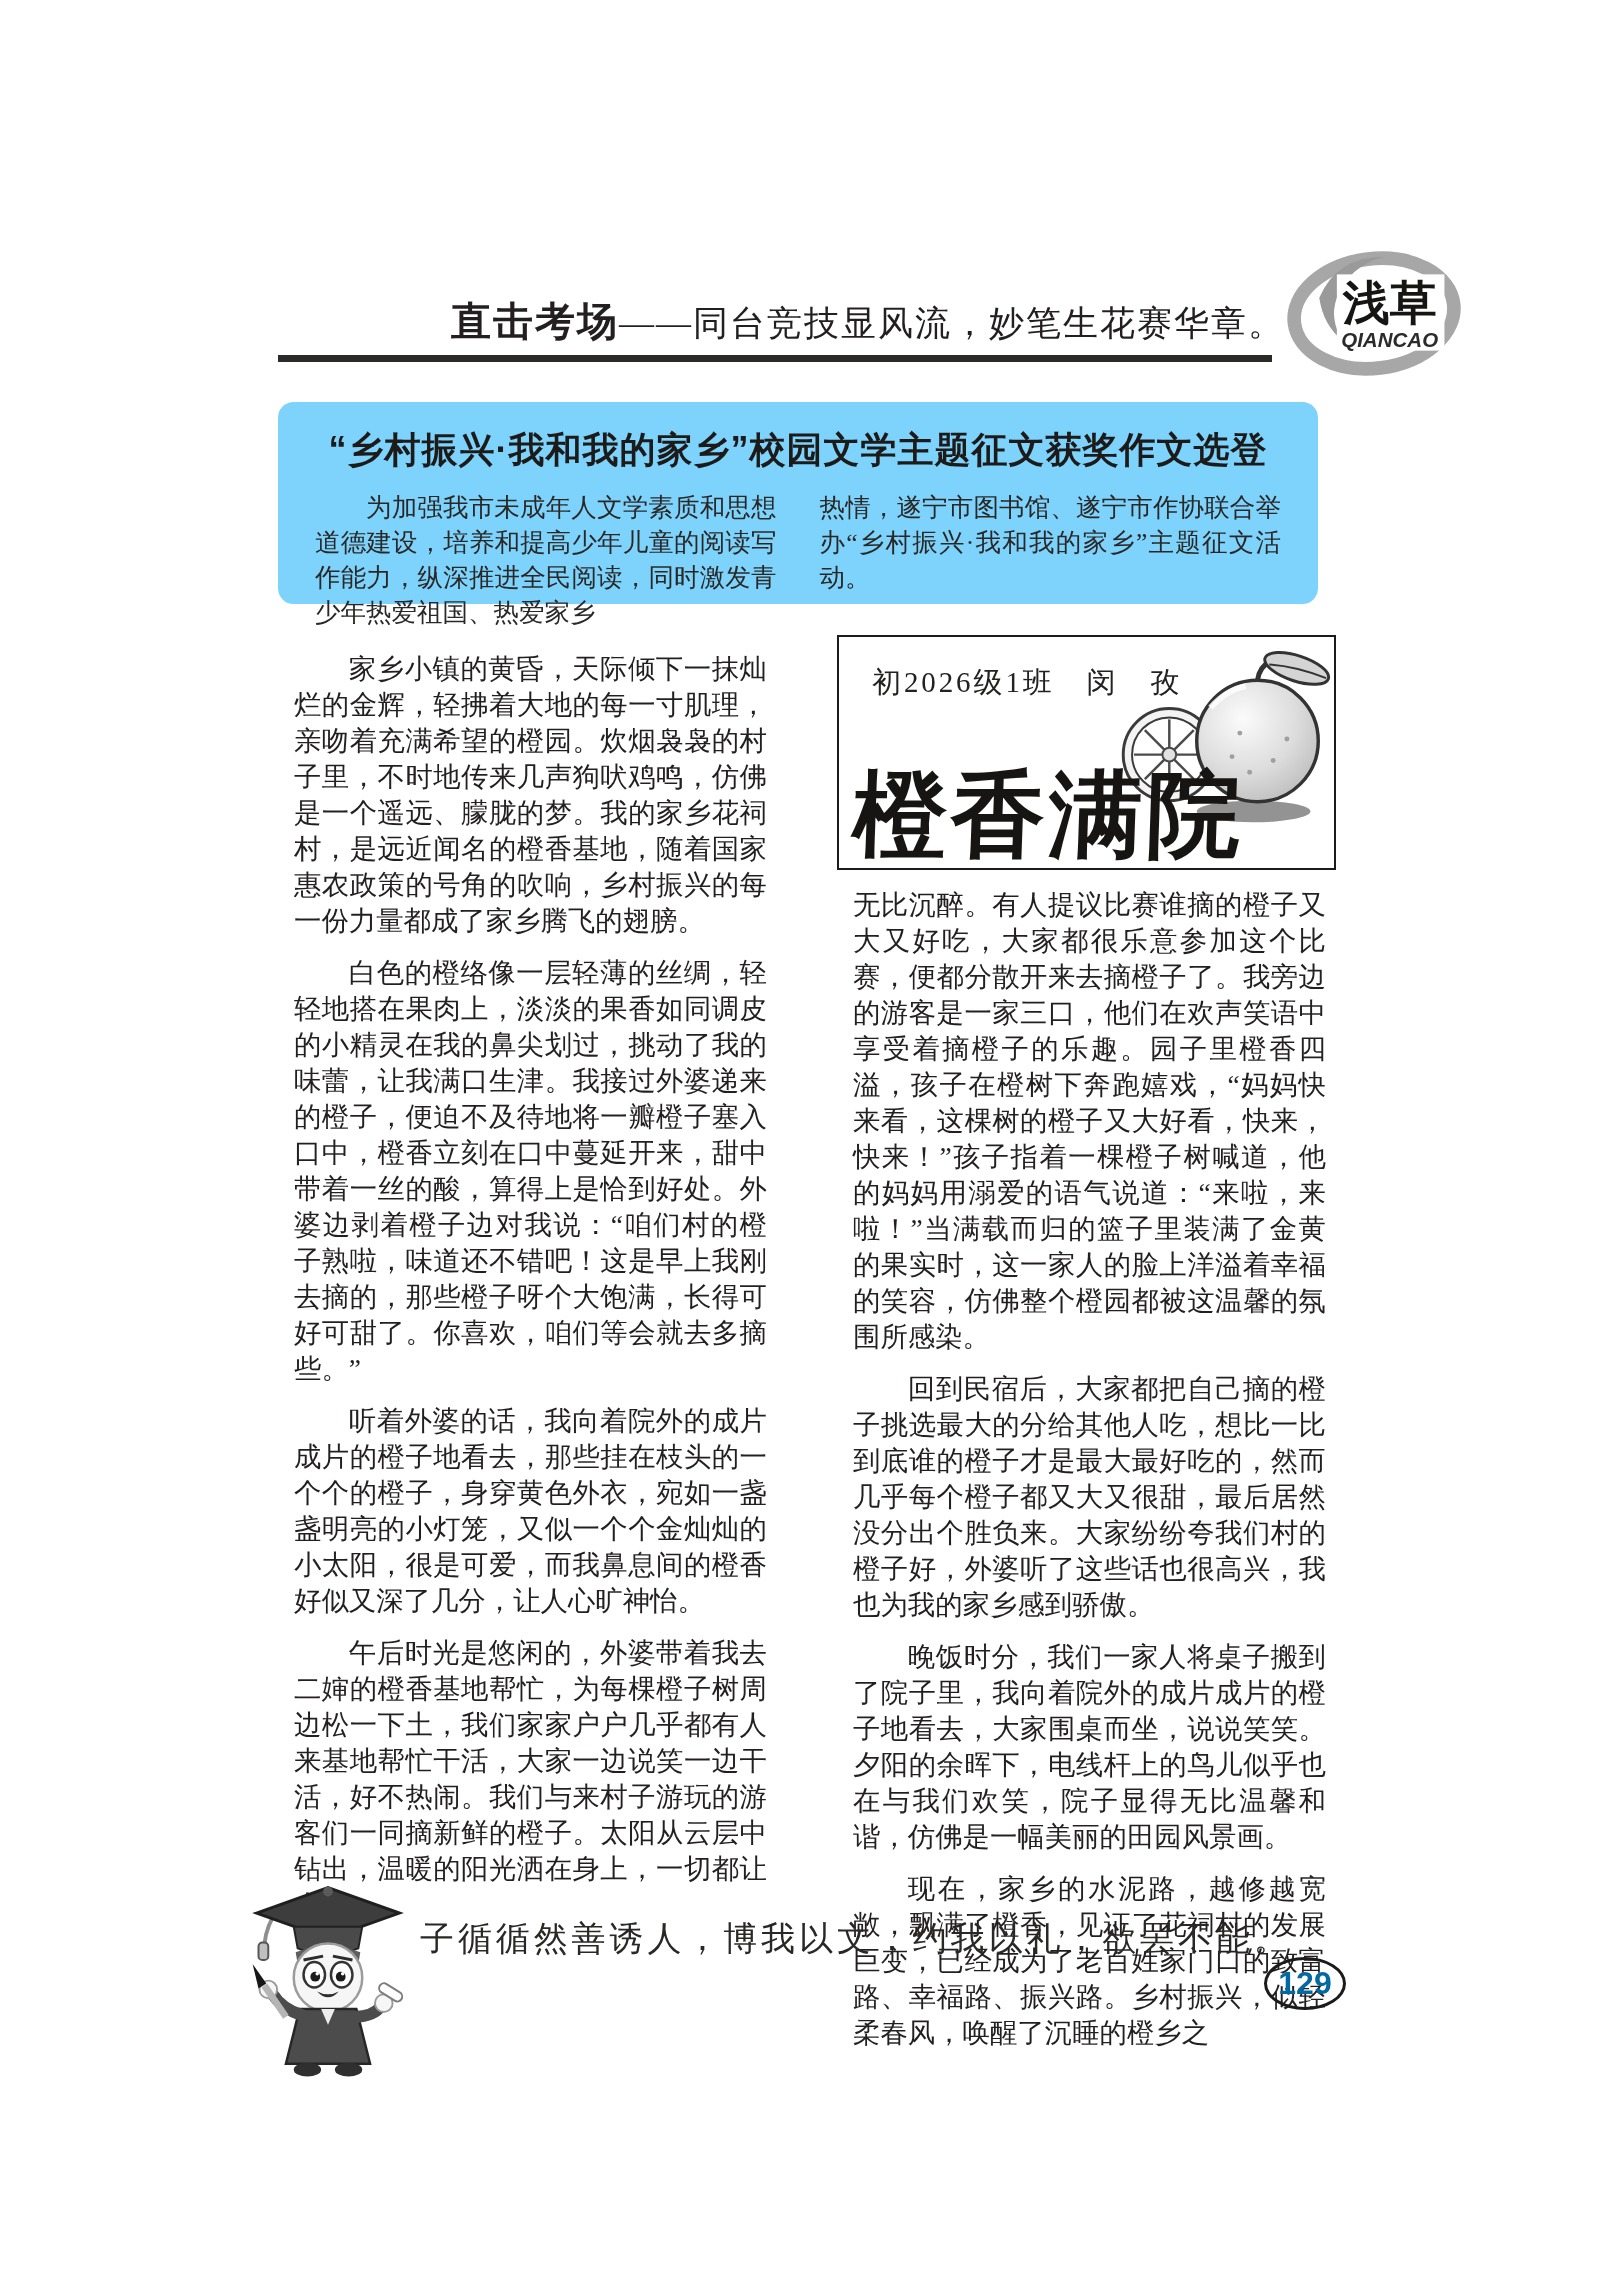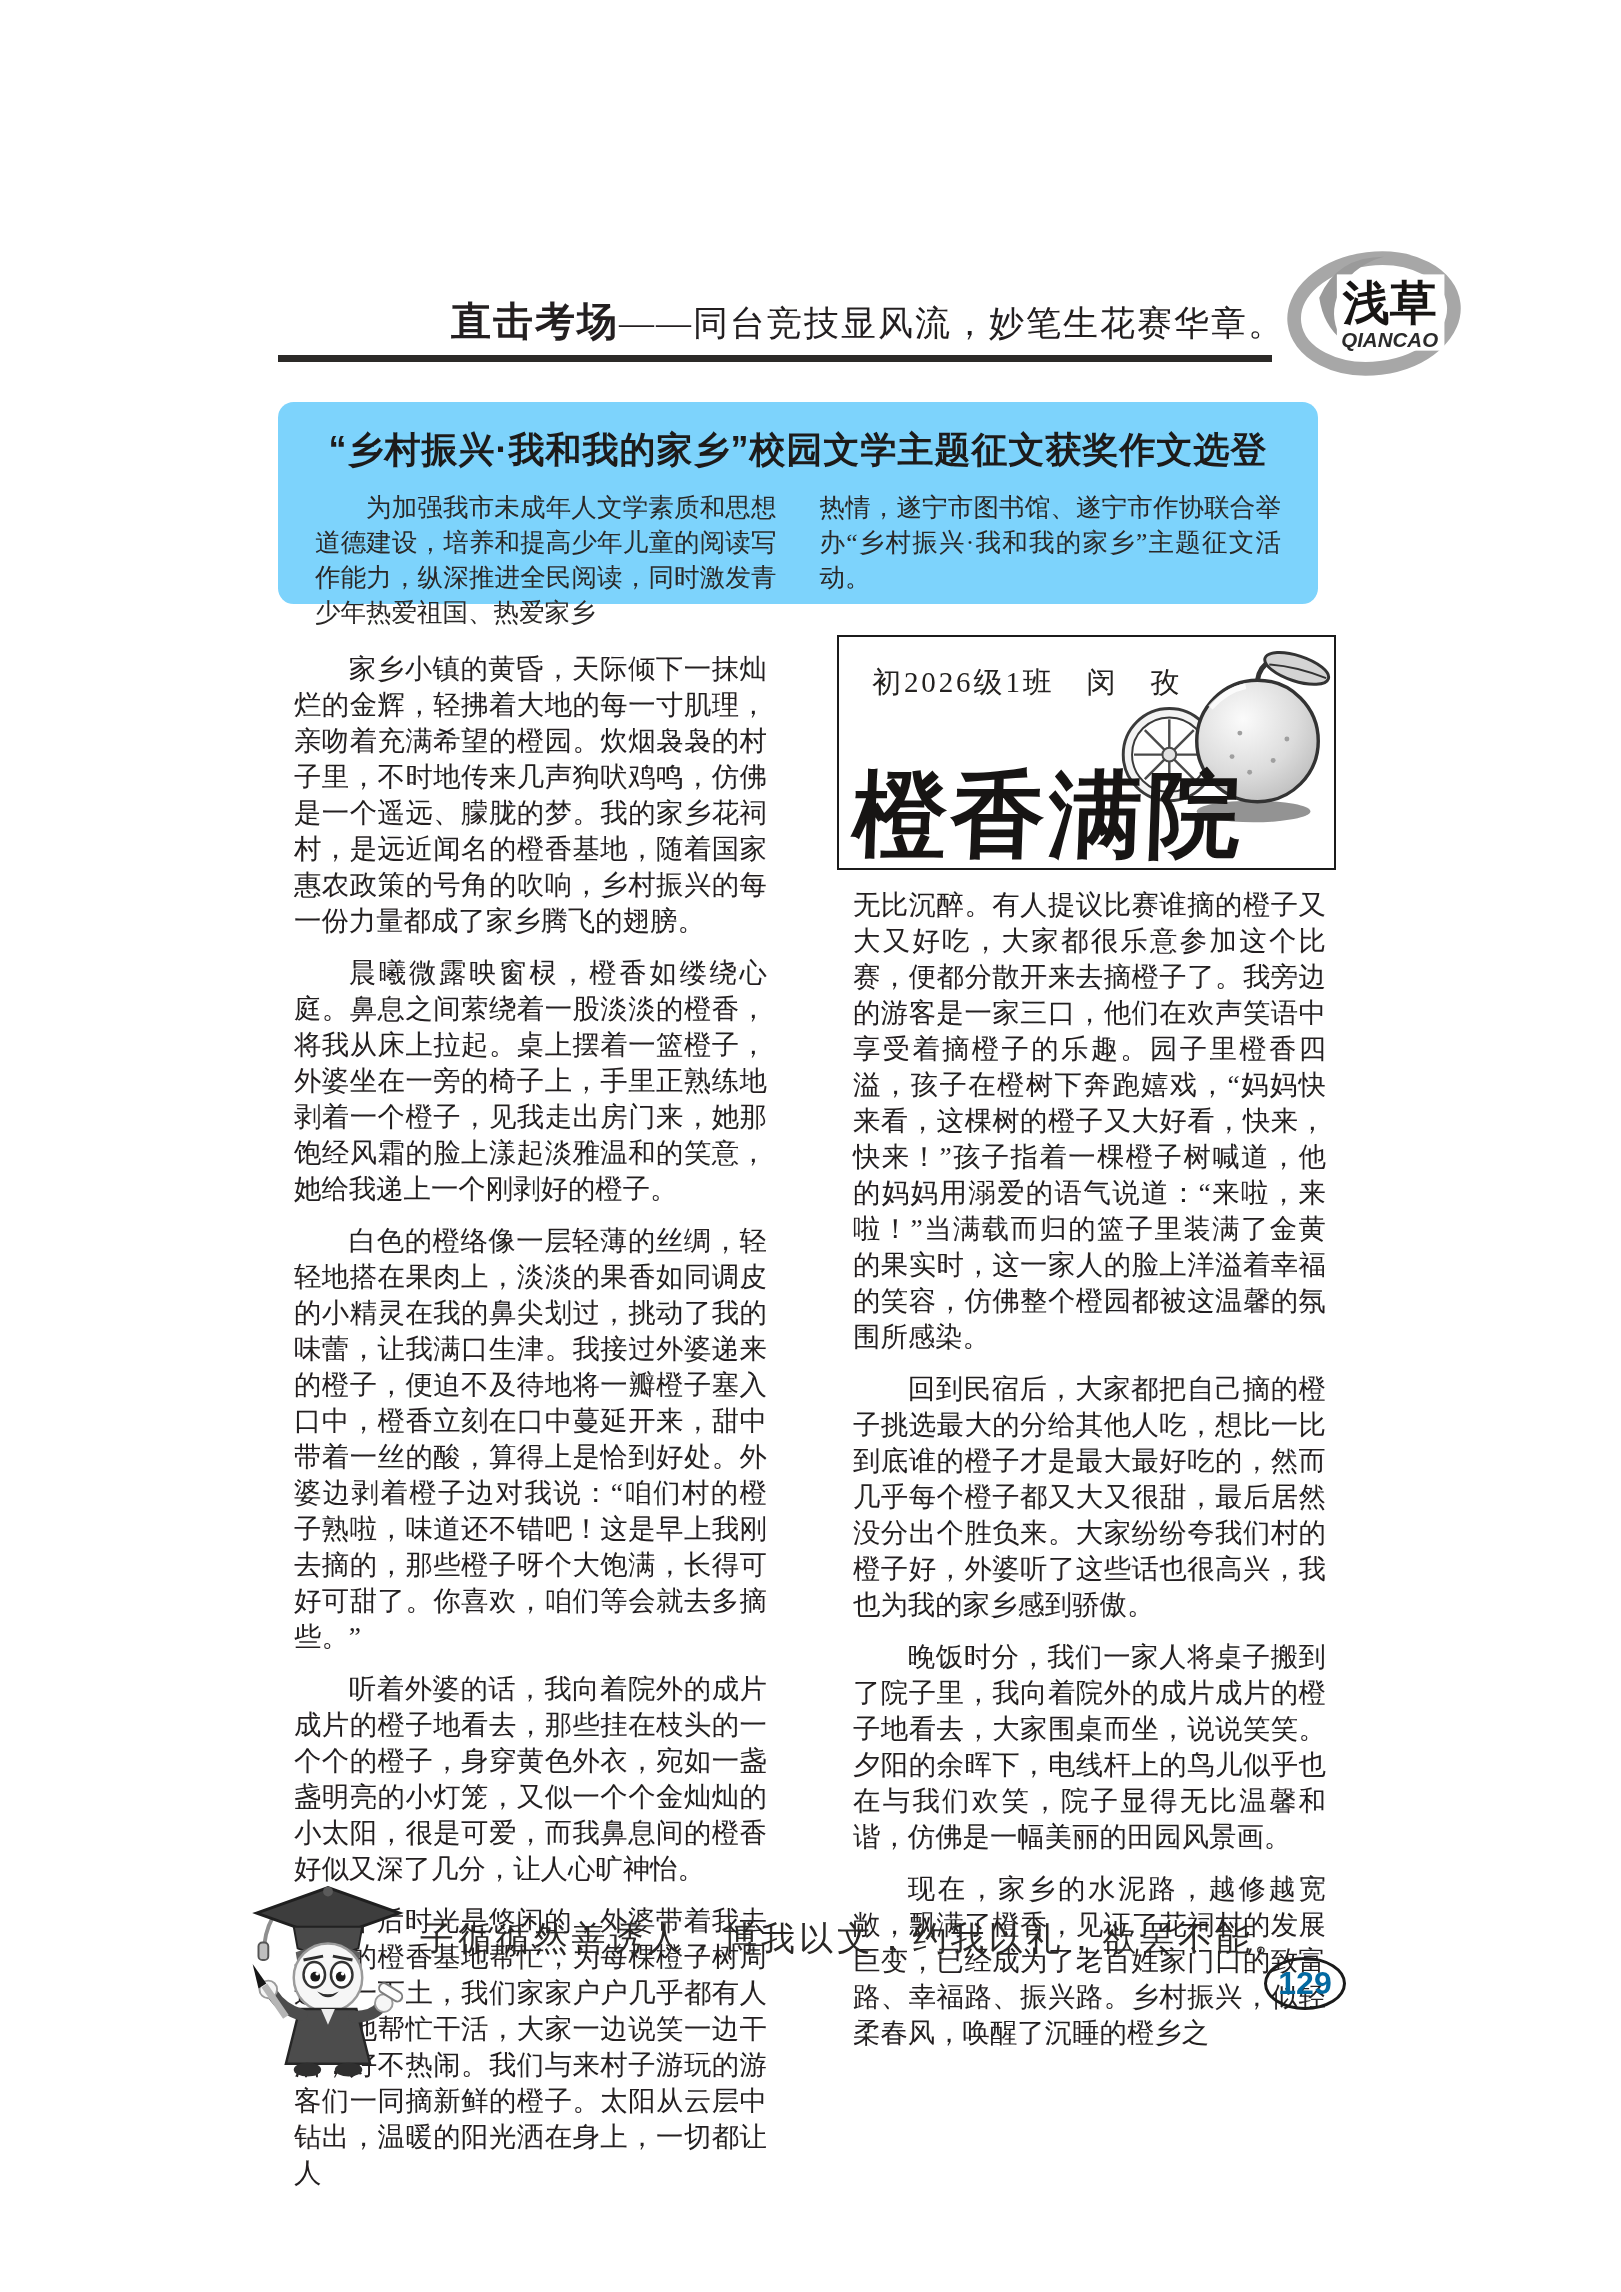--- a/index.html
+++ b/index.html
@@ -72,21 +72,20 @@
       <div class="intro-col">
         <p>热情，遂宁市图书馆、遂宁市作协联合举办“乡村振兴·我和我的家乡”主题征文活动。</p>
       </div>
     </div>
   </div>
 
   <div class="columns">
 
     <div class="col">
         <p>家乡小镇的黄昏，天际倾下一抹灿烂的金辉，轻拂着大地的每一寸肌理，亲吻着充满希望的橙园。炊烟袅袅的村子里，不时地传来几声狗吠鸡鸣，仿佛是一个遥远、朦胧的梦。我的家乡花祠村，是远近闻名的橙香基地，随着国家惠农政策的号角的吹响，乡村振兴的每一份力量都成了家乡腾飞的翅膀。</p>
-        <p>晨曦微露映窗棂，橙香如缕绕心庭。鼻息之间萦绕着一股淡淡的橙香，将我从床上拉起。桌上摆着一篮橙子，外婆坐在一旁的椅子上，手里正熟练地剥着一个橙子，见我走出房门来，她那饱经风霜的脸上漾起淡雅温和的笑意，她给我递上一个刚剥好的橙子。</p>
         <p>白色的橙络像一层轻薄的丝绸，轻轻地搭在果肉上，淡淡的果香如同调皮的小精灵在我的鼻尖划过，挑动了我的味蕾，让我满口生津。我接过外婆递来的橙子，便迫不及待地将一瓣橙子塞入口中，橙香立刻在口中蔓延开来，甜中带着一丝的酸，算得上是恰到好处。外婆边剥着橙子边对我说：“咱们村的橙子熟啦，味道还不错吧！这是早上我刚去摘的，那些橙子呀个大饱满，长得可好可甜了。你喜欢，咱们等会就去多摘些。”</p>
         <p>听着外婆的话，我向着院外的成片成片的橙子地看去，那些挂在枝头的一个个的橙子，身穿黄色外衣，宛如一盏盏明亮的小灯笼，又似一个个金灿灿的小太阳，很是可爱，而我鼻息间的橙香好似又深了几分，让人心旷神怡。</p>
         <p>午后时光是悠闲的，外婆带着我去二婶的橙香基地帮忙，为每棵橙子树周边松一下土，我们家家户户几乎都有人来基地帮忙干活，大家一边说笑一边干活，好不热闹。我们与来村子游玩的游客们一同摘新鲜的橙子。太阳从云层中钻出，温暖的阳光洒在身上，一切都让人</p>
       </div>
 
     <div class="col">
       <div class="article-box">
         <div class="byline">
           <span>初2026级1班</span>　<span>闵　孜</span>
         </div>

